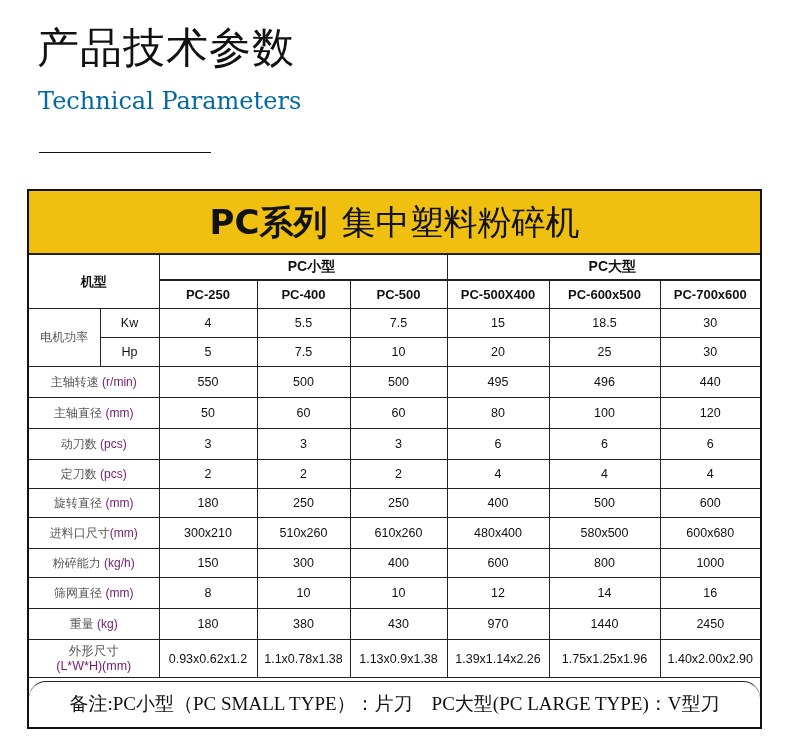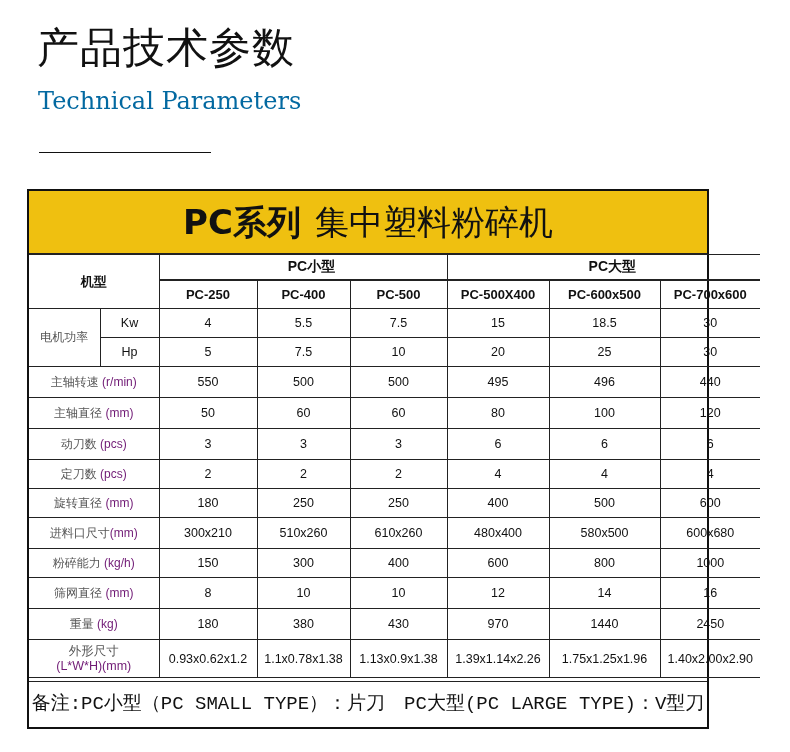--- a/index.html
+++ b/index.html
@@ -1,41 +1,41 @@
 <!DOCTYPE html>
 <html><head>
 <meta charset="utf-8">
 <style>
   html, body { margin:0; padding:0; background:#ffffff; }
   body { width:790px; height:752px; position:relative; overflow:hidden; font-family:"Liberation Sans", "DejaVu Sans", sans-serif; color:#111; }
   .title-cn { position:absolute; left:37px; top:18px; font-size:42px; line-height:60px; font-family:"DejaVu Sans", sans-serif; font-weight:normal; color:#111; letter-spacing:1px; }
   .title-en { position:absolute; left:38px; top:86px; font-size:24px; line-height:30px; font-family:"DejaVu Serif", "Liberation Serif", serif; color:#0369a1; }
   .title-rule { position:absolute; left:39px; top:152px; width:172px; height:1px; background:#111; }
 
-  .table-wrap { position:absolute; left:27px; top:189px; width:682px; height:540px; border:2px solid #111; box-sizing:border-box; background:#fff; }
+  .table-wrap { position:absolute; left:27px; top:189px; width:735px; height:540px; border:2px solid #111; box-sizing:border-box; background:#fff; }
   .banner { position:absolute; left:0; top:0; width:100%; height:64px; background:#EFC010; border-bottom:2px solid #222; box-sizing:border-box; text-align:center; }
   .banner .b1 { font-family:"DejaVu Sans", sans-serif; font-weight:bold; font-size:34px; line-height:62px; color:#111; }
   .banner .b2 { font-family:"DejaVu Sans", sans-serif; font-weight:normal; font-size:34px; line-height:62px; color:#111; margin-left:14px; }
 
   table.spec { position:absolute; left:0; top:63px; border-collapse:collapse; table-layout:fixed; width:731px; }
   table.spec td { border:1.5px solid #222; text-align:center; vertical-align:middle; font-size:12.5px; padding:0; color:#111; }
   table.spec td.lbl { font-family:"DejaVu Serif", "Liberation Serif", serif; color:#555; font-size:12px; }
   table.spec td.lbl .en { font-family:"Liberation Sans", sans-serif; color:#701a75; }
   table.spec td.hdr { font-weight:bold; font-size:13px; }
   table.spec td.grp { font-weight:bold; font-size:14px; border-bottom:2px solid #222;padding-left:17px;}
   table.spec tr.r-hdr1 td { height:24px; }
   table.spec tr.r-hdr2 td { height:27px; }
   table.spec tr.r-std td { height:28px;margin-top:29px; }
   table.spec tr.r-std2 td { height:30px; }
   table.spec tr.r-dim td { height:37px; font-size:12.5px; }
   table.spec td.dim-lbl { line-height:15px; }
   table.spec td.first-col { border-left:none; }
   table.spec td.last-col { border-right:none; }
 
-  .note { position:absolute; left:0; bottom:0; width:100%; height:46px; border-top:1.5px solid #222; box-sizing:border-box; text-align:center; font-family:Liberation Mono, monospace; font-size:19px; line-height:44px; color:#111; white-space:nowrap; }
+  .note { position:absolute; left:0; bottom:0; width:100%; height:46px; border-top:1.5px solid #222; box-sizing:border-box; text-align:center; font-family:Liberation Serif, serif; font-size:19px; line-height:44px; color:#111; white-space:nowrap;border-radius:17px; }
 </style>
 </head>
 <body>
 
 <div class="title-cn">产品技术参数</div>
 <div class="title-en">Technical Parameters</div>
 <div class="title-rule"></div>
 
 <div class="table-wrap">
   <div class="banner">

